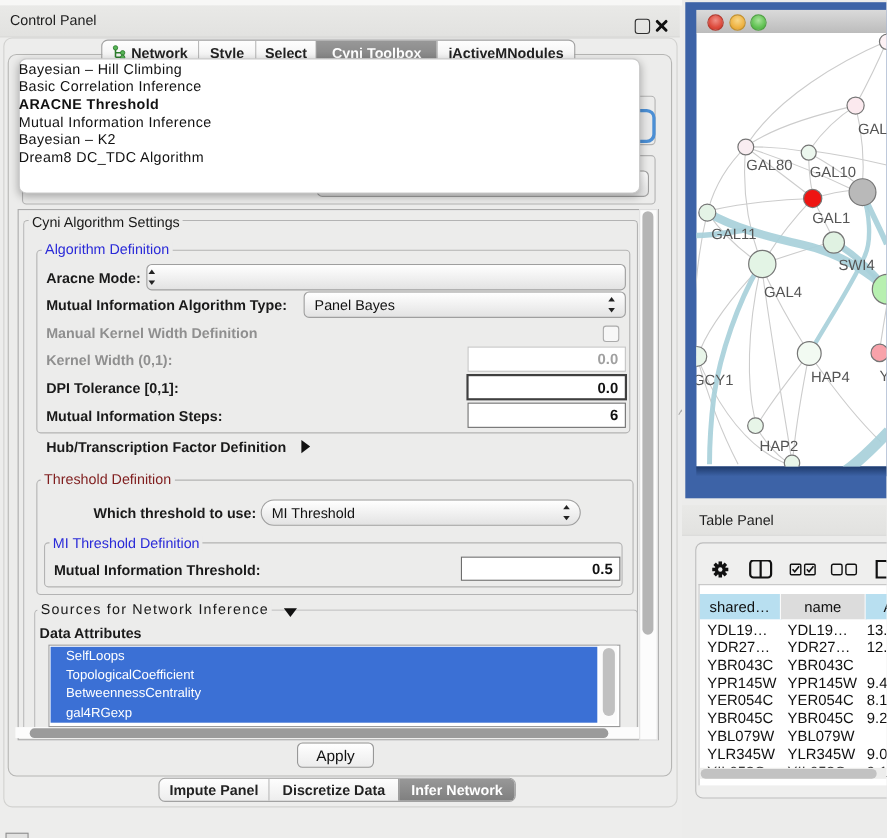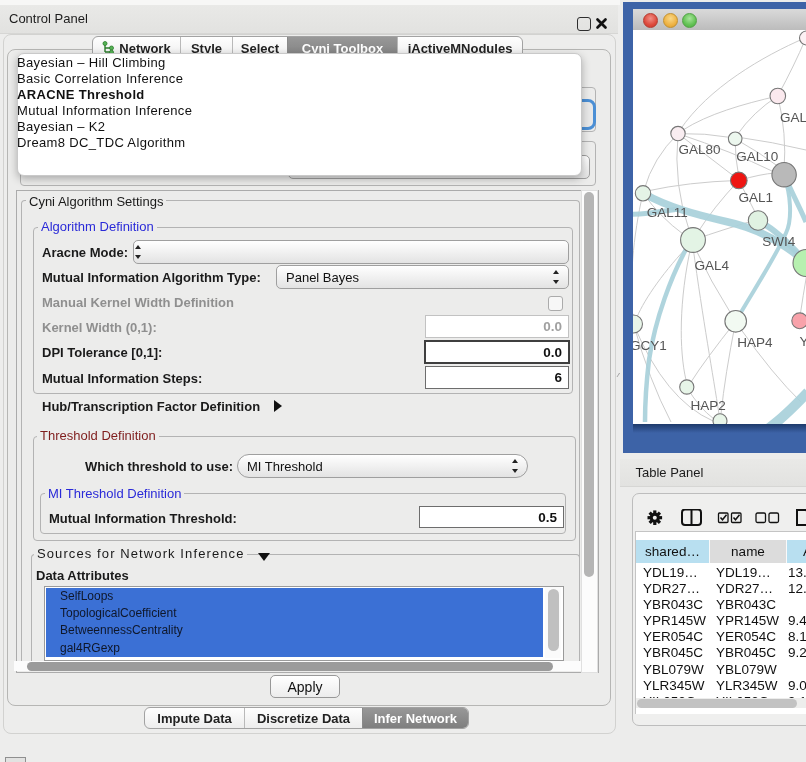--- a/index.html
+++ b/index.html
@@ -118,28 +118,28 @@
 
 <div class="abs" style="left:31px;top:554px;width:547px;height:106px;border:1px solid #b3b3b3;border-bottom:none;border-radius:4px 4px 0 0;"></div>
 <span class="abs glabel" style="left:34px;top:547px;font-size:13px;color:#1a1a1a;letter-spacing:1.1px;">Sources for Network Inference</span>
 <svg class="abs" style="left:257px;top:551px;" width="14" height="12" viewBox="0 0 14 12">
     <path d="M1 2 L13 2 L7 10 Z" fill="#111"></path>
   </svg>
 
 <span class="abs b13" style="left:36px;top:568px;">Data Attributes</span>
 
 <div class="abs" style="left:44px;top:586px;width:518px;height:73px;background:#fff;border:1px solid #9a9a9a;"></div>
-<div class="abs" style="left:46px;top:588px;width:497px;height:69px;background:#3b70d5;color:#0f172a;font-size:12px;line-height:17.2px;padding-left:14px;box-sizing:border-box;">SelfLoops<br>TopologicalCoefficient<br>BetweennessCentrality<br>gal4RGexp</div>
+<div class="abs" style="left:46px;top:588px;width:497px;height:69px;background:#3b70d5;color:#ffffff;font-size:12px;line-height:17.2px;padding-left:14px;box-sizing:border-box;">SelfLoops<br>TopologicalCoefficient<br>BetweennessCentrality<br>gal4RGexp</div>
 <div class="abs" style="left:545px;top:587px;width:16px;height:71px;background:#fbfbfb;"></div>
 <div class="abs" style="left:547.5px;top:589px;width:11px;height:62px;background:#c0c0c0;border-radius:6px;"></div>
 
 <div class="abs" style="left:270px;top:675px;width:68px;height:21px;background:linear-gradient(#ffffff,#ececec);border:1px solid #989898;border-radius:5px;display:flex;align-items:center;justify-content:center;font-size:14px;color:#111;">Apply</div>
 
 <div class="seg abs" style="left:144px;top:707px;width:323px;height:20px;">
-  <div style="width:99px;">Impute Data</div>
+  <div style="width:99px;">Impute Panel</div>
   <div style="width:117px;">Discretize Data</div>
   <div class="sel" style="flex:1;">Infer Network</div>
 </div>
 
 <div class="abs" style="left:5px;top:757px;width:19px;height:10px;background:#e2e2e1;border:1px solid #8f8f8f;"></div>
 
 <svg class="abs" style="left:616px;top:372px;" width="7" height="6" viewBox="0 0 7 6">
     <path d="M1 5 L3.5 1 L6 5" fill="none" stroke="#a8a8a8" stroke-width="1"></path>
   </svg>
 

